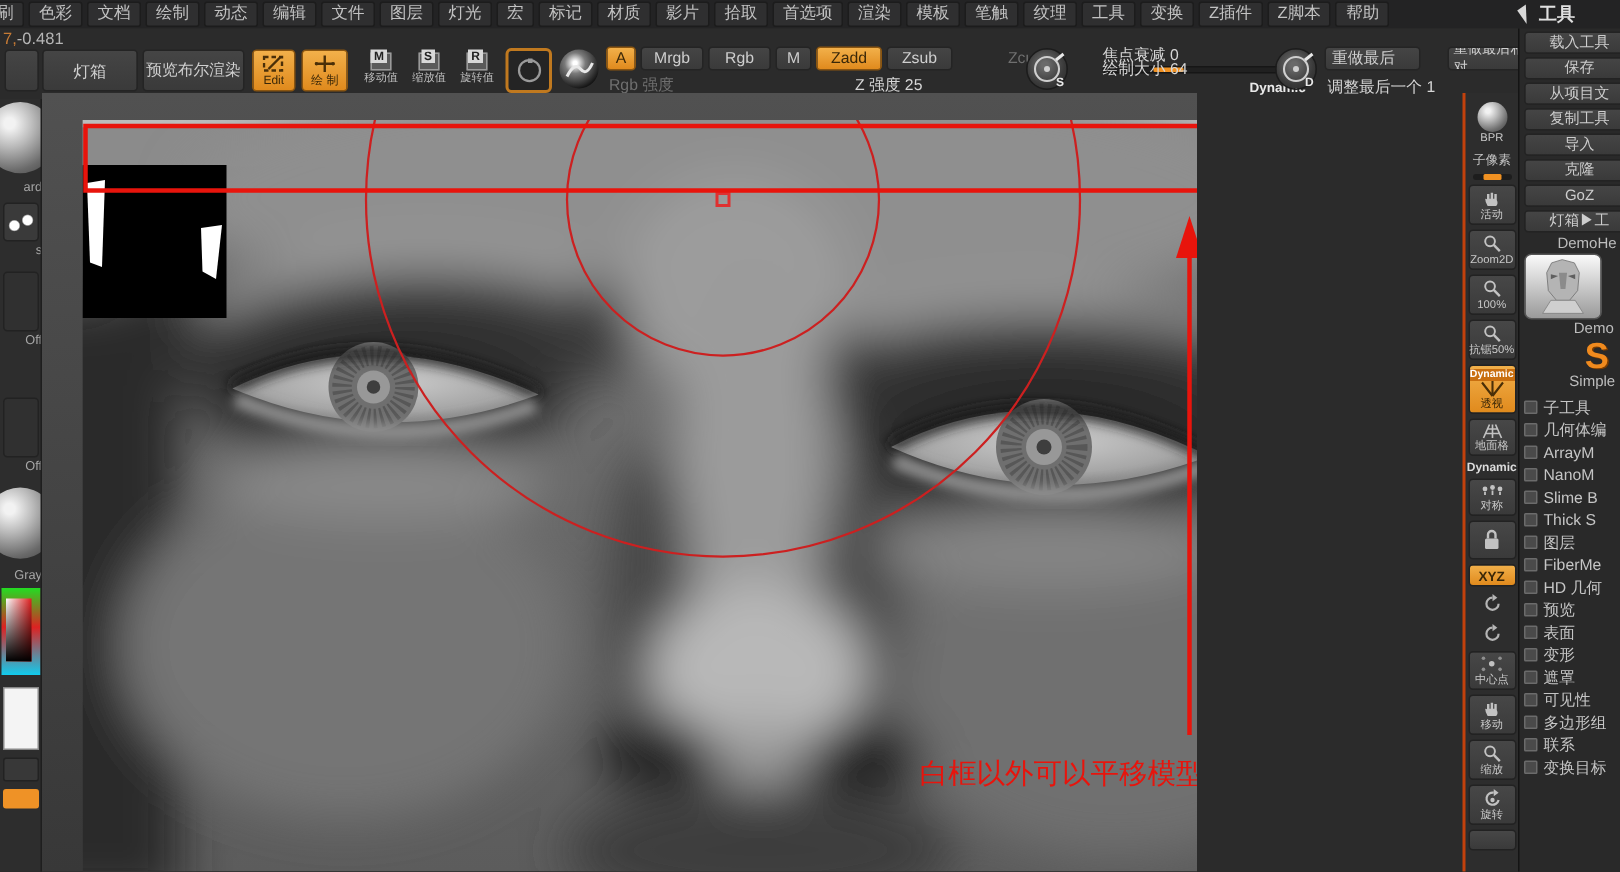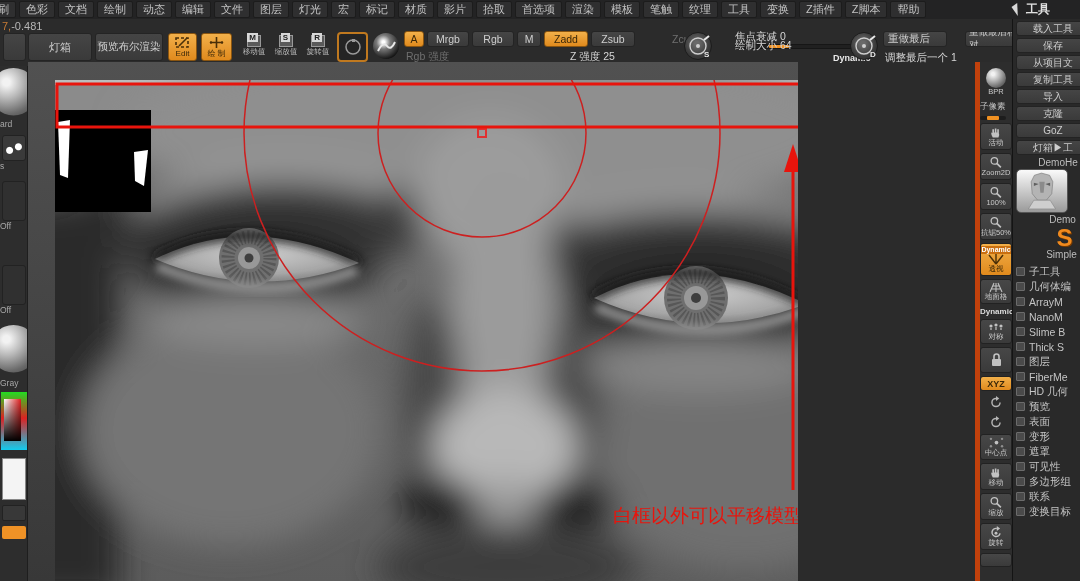--- a/index.html
+++ b/index.html
@@ -36,31 +36,31 @@
   .slider { position:absolute; height:5px; background:#202020; border:1px solid #161616; border-radius:2px; }
   .handle { position:absolute; top:0; width:20px; height:3px; background:#f09122; border-radius:1px; }
   .gray-label { position:absolute; font-size:10.5px; color:#6f6f6f; }
   .white-label { position:absolute; font-size:10.5px; color:#d6d6d6; }
   .dyn { position:absolute; font-size:9px; font-weight:bold; color:#e9e9e9; }
   .brushball { position:absolute; border-radius:50%; }
 
   
   #left-shelf { left:0; top:66px; width:28px; height:515px; background:#2d2d2d; overflow:hidden;
     border-right:1px solid #1e1e1e; }
-  .shelf-label { font-size:8.5px; color:#a8a8a8; text-align:left; width:28px; }
+  .shelf-label { font-size:8.5px; color:#a8a8a8; text-align:right; width:28px; }
   .sphere { border-radius:50%; background:radial-gradient(circle at 35% 30%, #f2f2f2 8%, #b9b9b9 35%, #6a6a6a 70%, #3c3c3c); }
 
   
   #canvas { left:28px; top:62px; width:770px; height:519px;
     background:linear-gradient(#515151,#383838); overflow:hidden; }
   #doc { position:absolute; left:27px; top:18px; }
 
   
   #right-shelf { left:975px; top:62px; width:37px; height:519px; background:#2d2d2d;
-    border-left:5px solid #c2410c; display:flex; flex-direction:column; align-items:flex-start;
+    border-left:2px solid #c2410c; display:flex; flex-direction:column; align-items:center;
     padding-top:4px; gap:3px; overflow:hidden; }
   .rsbtn { width:32px; background:linear-gradient(#474747,#3a3a3a); border:1px solid #222;
     border-radius:3px; display:flex; flex-direction:column; align-items:center; justify-content:center;
     color:#c8c8c8; font-size:7.5px; padding:2px 0; line-height:8px; }
   .rsbtn.on { background:linear-gradient(#f2b04a,#e08a1d); color:#3a2708; }
   .rslabel { font-size:8.5px; color:#c4c4c4; }
   .mini-track { width:26px; height:4px; background:#1d1d1d; border-radius:2px; position:relative; }
   .mini-track .handle { width:12px; height:4px; }
   .ric { display:block; }
 

